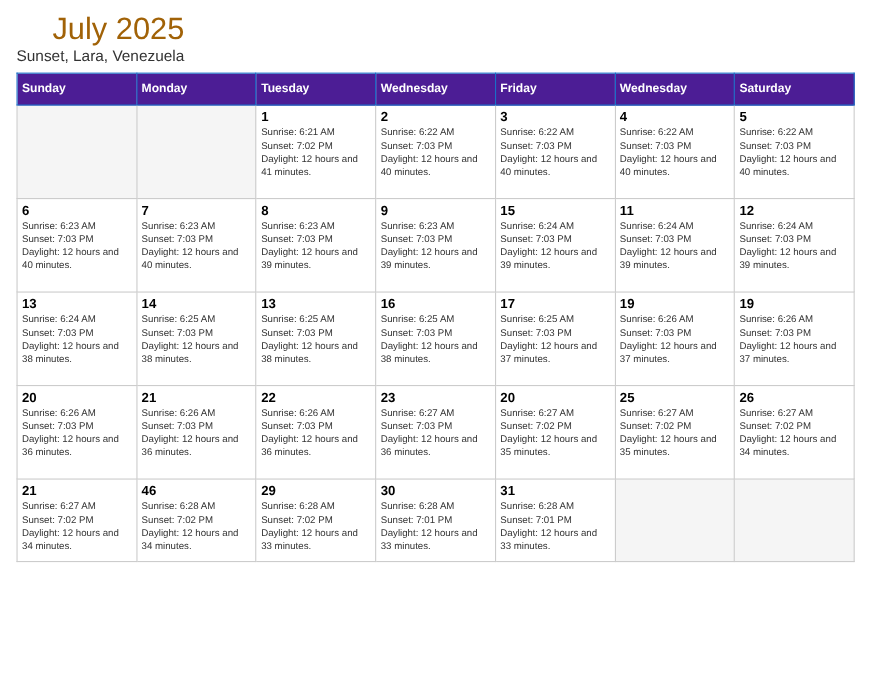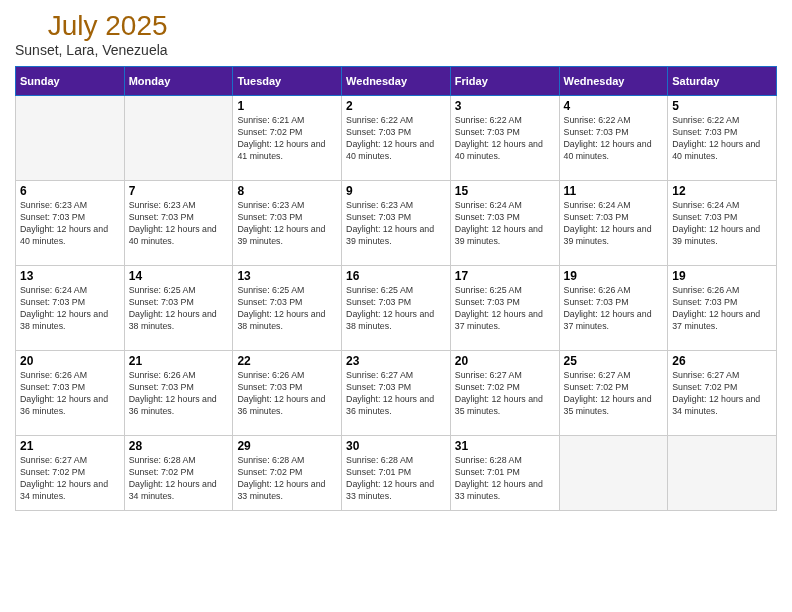--- a/index.html
+++ b/index.html
@@ -282,21 +282,21 @@
           </td>
         </tr>
         <tr class="last-row">
           <td>
             <div class="day-num">21</div>
             <div class="day-info" style="white-space: pre-line;">Sunrise: 6:27 AM
 Sunset: 7:02 PM
 Daylight: 12 hours and 34 minutes.</div>
           </td>
           <td>
-            <div class="day-num">28</div>
+            <div class="day-num">46</div>
             <div class="day-info" style="white-space: pre-line;">Sunrise: 6:28 AM
 Sunset: 7:02 PM
 Daylight: 12 hours and 34 minutes.</div>
           </td>
           <td>
             <div class="day-num">29</div>
             <div class="day-info" style="white-space: pre-line;">Sunrise: 6:28 AM
 Sunset: 7:02 PM
 Daylight: 12 hours and 33 minutes.</div>
           </td>

